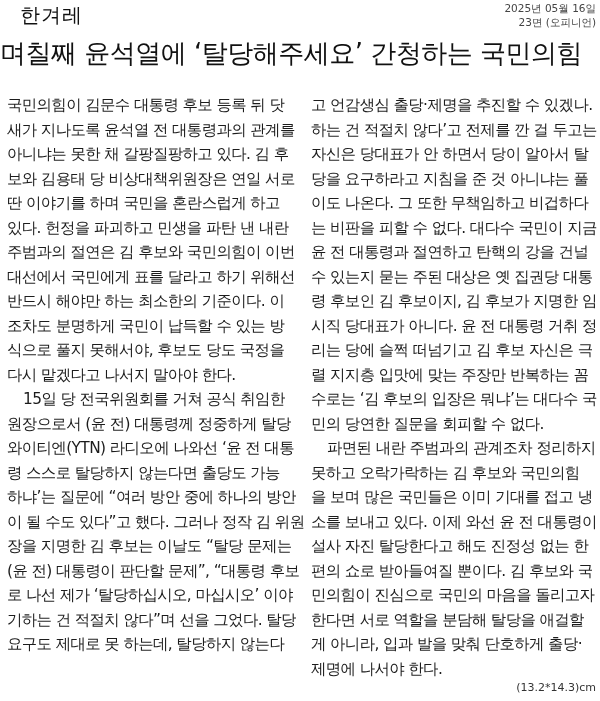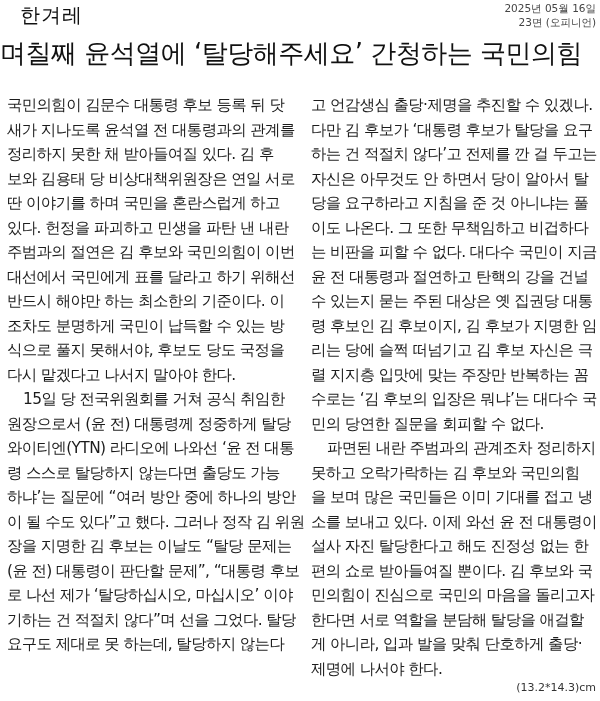--- a/index.html
+++ b/index.html
@@ -22,21 +22,21 @@
 <div class="meta">
   <div>2025년 05월 16일</div>
   <div>23면 (오피니언)</div>
 </div>
 
 <h1 class="headline" style="margin:0;font-weight:normal;">며칠째 윤석열에 ‘탈당해주세요’ 간청하는 국민의힘</h1>
 
 <div class="col col-left">
   <span class="line">국민의힘이 김문수 대통령 후보 등록 뒤 닷</span>
   <span class="line">새가 지나도록 윤석열 전 대통령과의 관계를</span>
-  <span class="line">정리하지 못한 채 받아들여질 있다. 김 후</span>
+  <span class="line">아니냐는 못한 채 갈팡질팡하고 있다. 김 후</span>
   <span class="line">보와 김용태 당 비상대책위원장은 연일 서로</span>
   <span class="line">딴 이야기를 하며 국민을 혼란스럽게 하고</span>
   <span class="line">있다. 헌정을 파괴하고 민생을 파탄 낸 내란</span>
   <span class="line">주범과의 절연은 김 후보와 국민의힘이 이번</span>
   <span class="line">대선에서 국민에게 표를 달라고 하기 위해선</span>
   <span class="line">반드시 해야만 하는 최소한의 기준이다. 이</span>
   <span class="line">조차도 분명하게 국민이 납득할 수 있는 방</span>
   <span class="line">식으로 풀지 못해서야, 후보도 당도 국정을</span>
   <span class="line">다시 맡겠다고 나서지 말아야 한다.</span>
   <span class="line indent">15일 당 전국위원회를 거쳐 공식 취임한</span>
@@ -47,29 +47,29 @@
   <span class="line">이 될 수도 있다”고 했다. 그러나 정작 김 위원</span>
   <span class="line">장을 지명한 김 후보는 이날도 “탈당 문제는</span>
   <span class="line">(윤 전) 대통령이 판단할 문제”, “대통령 후보</span>
   <span class="line">로 나선 제가 ‘탈당하십시오, 마십시오’ 이야</span>
   <span class="line">기하는 건 적절치 않다”며 선을 그었다. 탈당</span>
   <span class="line">요구도 제대로 못 하는데, 탈당하지 않는다</span>
 </div>
 
 <div class="col col-right">
   <span class="line">고 언감생심 출당·제명을 추진할 수 있겠나.</span>
-  <span class="line">다만 김 후보가 ‘대통령 후보가 탈당을 요구</span>
   <span class="line">하는 건 적절치 않다’고 전제를 깐 걸 두고는</span>
-  <span class="line">자신은 아무것도 안 하면서 당이 알아서 탈</span>
+  <span class="line">자신은 당대표가 안 하면서 당이 알아서 탈</span>
   <span class="line">당을 요구하라고 지침을 준 것 아니냐는 풀</span>
   <span class="line">이도 나온다. 그 또한 무책임하고 비겁하다</span>
   <span class="line">는 비판을 피할 수 없다. 대다수 국민이 지금</span>
   <span class="line">윤 전 대통령과 절연하고 탄핵의 강을 건널</span>
   <span class="line">수 있는지 묻는 주된 대상은 옛 집권당 대통</span>
   <span class="line">령 후보인 김 후보이지, 김 후보가 지명한 임</span>
+  <span class="line">시직 당대표가 아니다. 윤 전 대통령 거취 정</span>
   <span class="line">리는 당에 슬쩍 떠넘기고 김 후보 자신은 극</span>
   <span class="line">렬 지지층 입맛에 맞는 주장만 반복하는 꼼</span>
   <span class="line">수로는 ‘김 후보의 입장은 뭐냐’는 대다수 국</span>
   <span class="line">민의 당연한 질문을 회피할 수 없다.</span>
   <span class="line indent">파면된 내란 주범과의 관계조차 정리하지</span>
   <span class="line">못하고 오락가락하는 김 후보와 국민의힘</span>
   <span class="line">을 보며 많은 국민들은 이미 기대를 접고 냉</span>
   <span class="line">소를 보내고 있다. 이제 와선 윤 전 대통령이</span>
   <span class="line">설사 자진 탈당한다고 해도 진정성 없는 한</span>
   <span class="line">편의 쇼로 받아들여질 뿐이다. 김 후보와 국</span>

